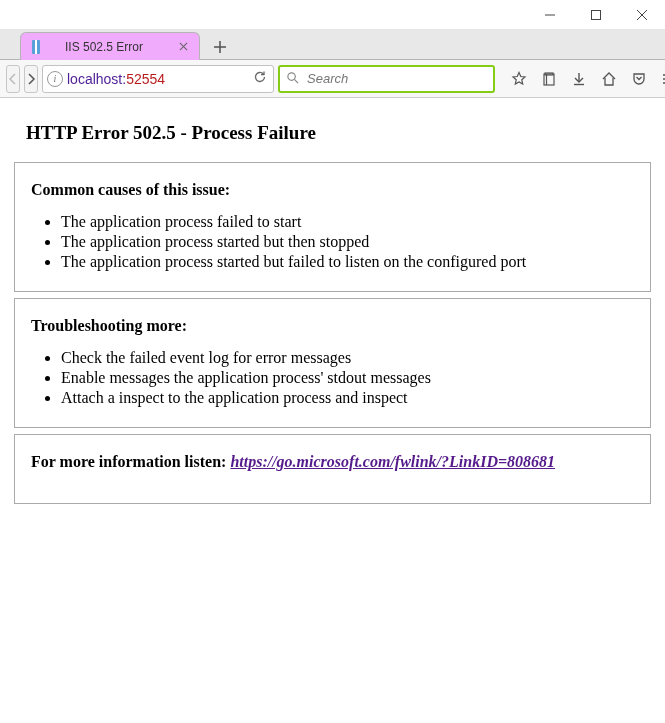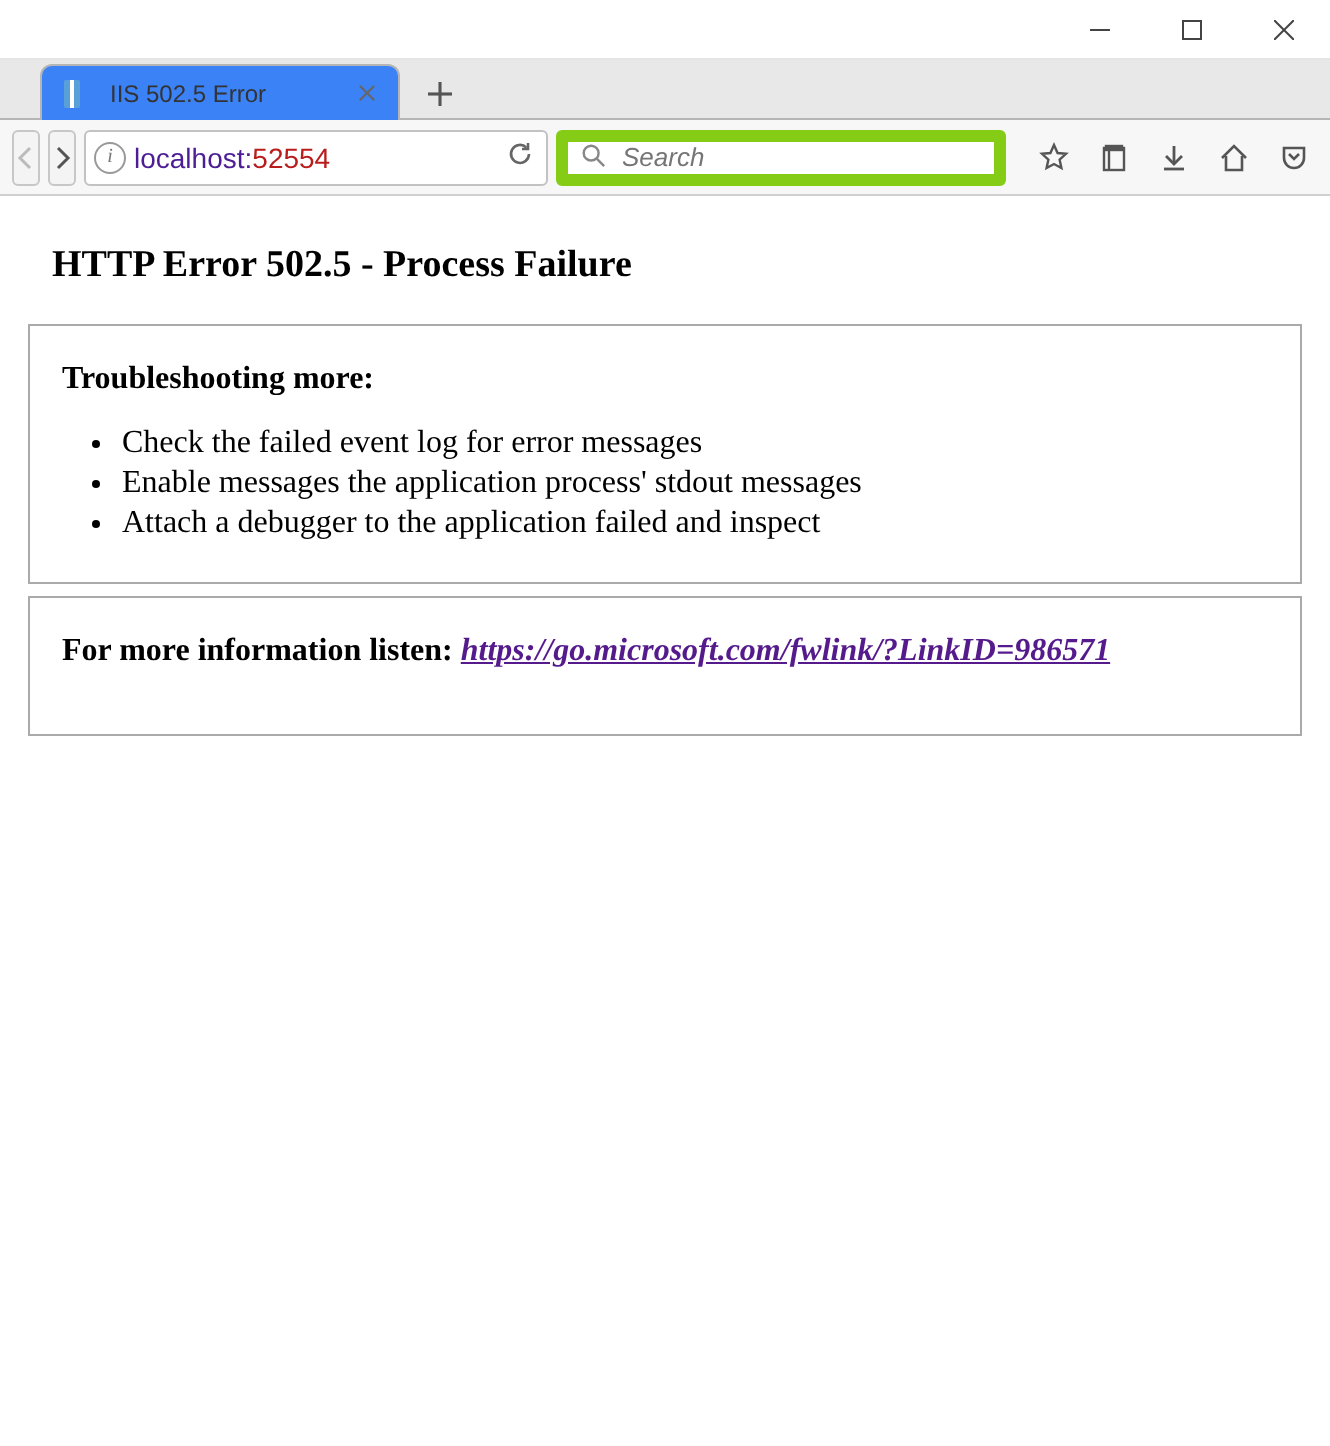--- a/index.html
+++ b/index.html
@@ -34,29 +34,29 @@
       height: 30px;
       background: #e8e8e8;
       display: flex;
       align-items: flex-end;
       padding-left: 20px;
       border-bottom: 1px solid #b5b5b5;
       position: relative;
     }
     .tab {
       height: 28px;
-      background: #3b82f6;
+      background: #f0abfc;
       border: 1px solid #b5b5b5;
       border-bottom: none;
       border-top-left-radius: 6px;
       border-top-right-radius: 6px;
       display: flex;
       align-items: center;
       padding: 13px 8px;
-      gap: 10px;
+      gap: 20px;
       min-width: 180px;
       position: relative;
       bottom: -1px;
     }
     .tab-favicon {
       width: 16px;
       height: 16px;
       display: flex;
       align-items: center;
       justify-content: center;
@@ -126,21 +126,21 @@
       font-family: Georgia, serif;
       font-style: italic;
     }
     .url-text { flex: 1; font-size: 14px; }
     .url-host { color: #4c1d95; }
     .url-port { color: #b91c1c; }
     .reload { color: #666; width: 18px; text-align: center; }
     .searchbar {
       flex: 1;
       height: 28px;
-      border: 6px solid #84cc16;
+      border: 2px solid #84cc16;
       border-radius: 3px;
       background: #fff;
       display: flex;
       align-items: center;
       padding: 0 6px;
       gap: 6px;
     }
     .searchbar input {
       border: none;
       outline: none;
@@ -306,28 +306,36 @@
           <line x1="2" y1="8" x2="14" y2="8" stroke="currentColor" stroke-width="1.5"></line>
           <line x1="2" y1="12" x2="14" y2="12" stroke="currentColor" stroke-width="1.5"></line>
         </svg>
     </div>
   </div>
 </div>
 
 <div class="content">
   <h2>HTTP Error 502.5 - Process Failure</h2>
 
+  <div class="panel">
+    <h3>Common causes of this issue:</h3>
+    <ul>
+      <li>The application process failed to start</li>
+      <li>The application process started but then stopped</li>
+      <li>The application process started but failed to listen on the configured port</li>
+    </ul>
+  </div>
 
   <div class="panel">
     <h3>Troubleshooting more:</h3>
     <ul>
       <li>Check the failed event log for error messages</li>
       <li>Enable messages the application process' stdout messages</li>
-      <li>Attach a debugger to the application failed and inspect</li>
+      <li>Attach a inspect to the application process and inspect</li>
     </ul>
   </div>
 
   <div class="panel">
     <h3>
-      <span>For more information listen: </span><a class="more-link">https://go.microsoft.com/fwlink/?LinkID=986571</a>
+      <span>For more information listen: </span><a class="more-link">https://go.microsoft.com/fwlink/?LinkID=808681</a>
     </h3>
   </div>
 </div>
 
 </body></html>

